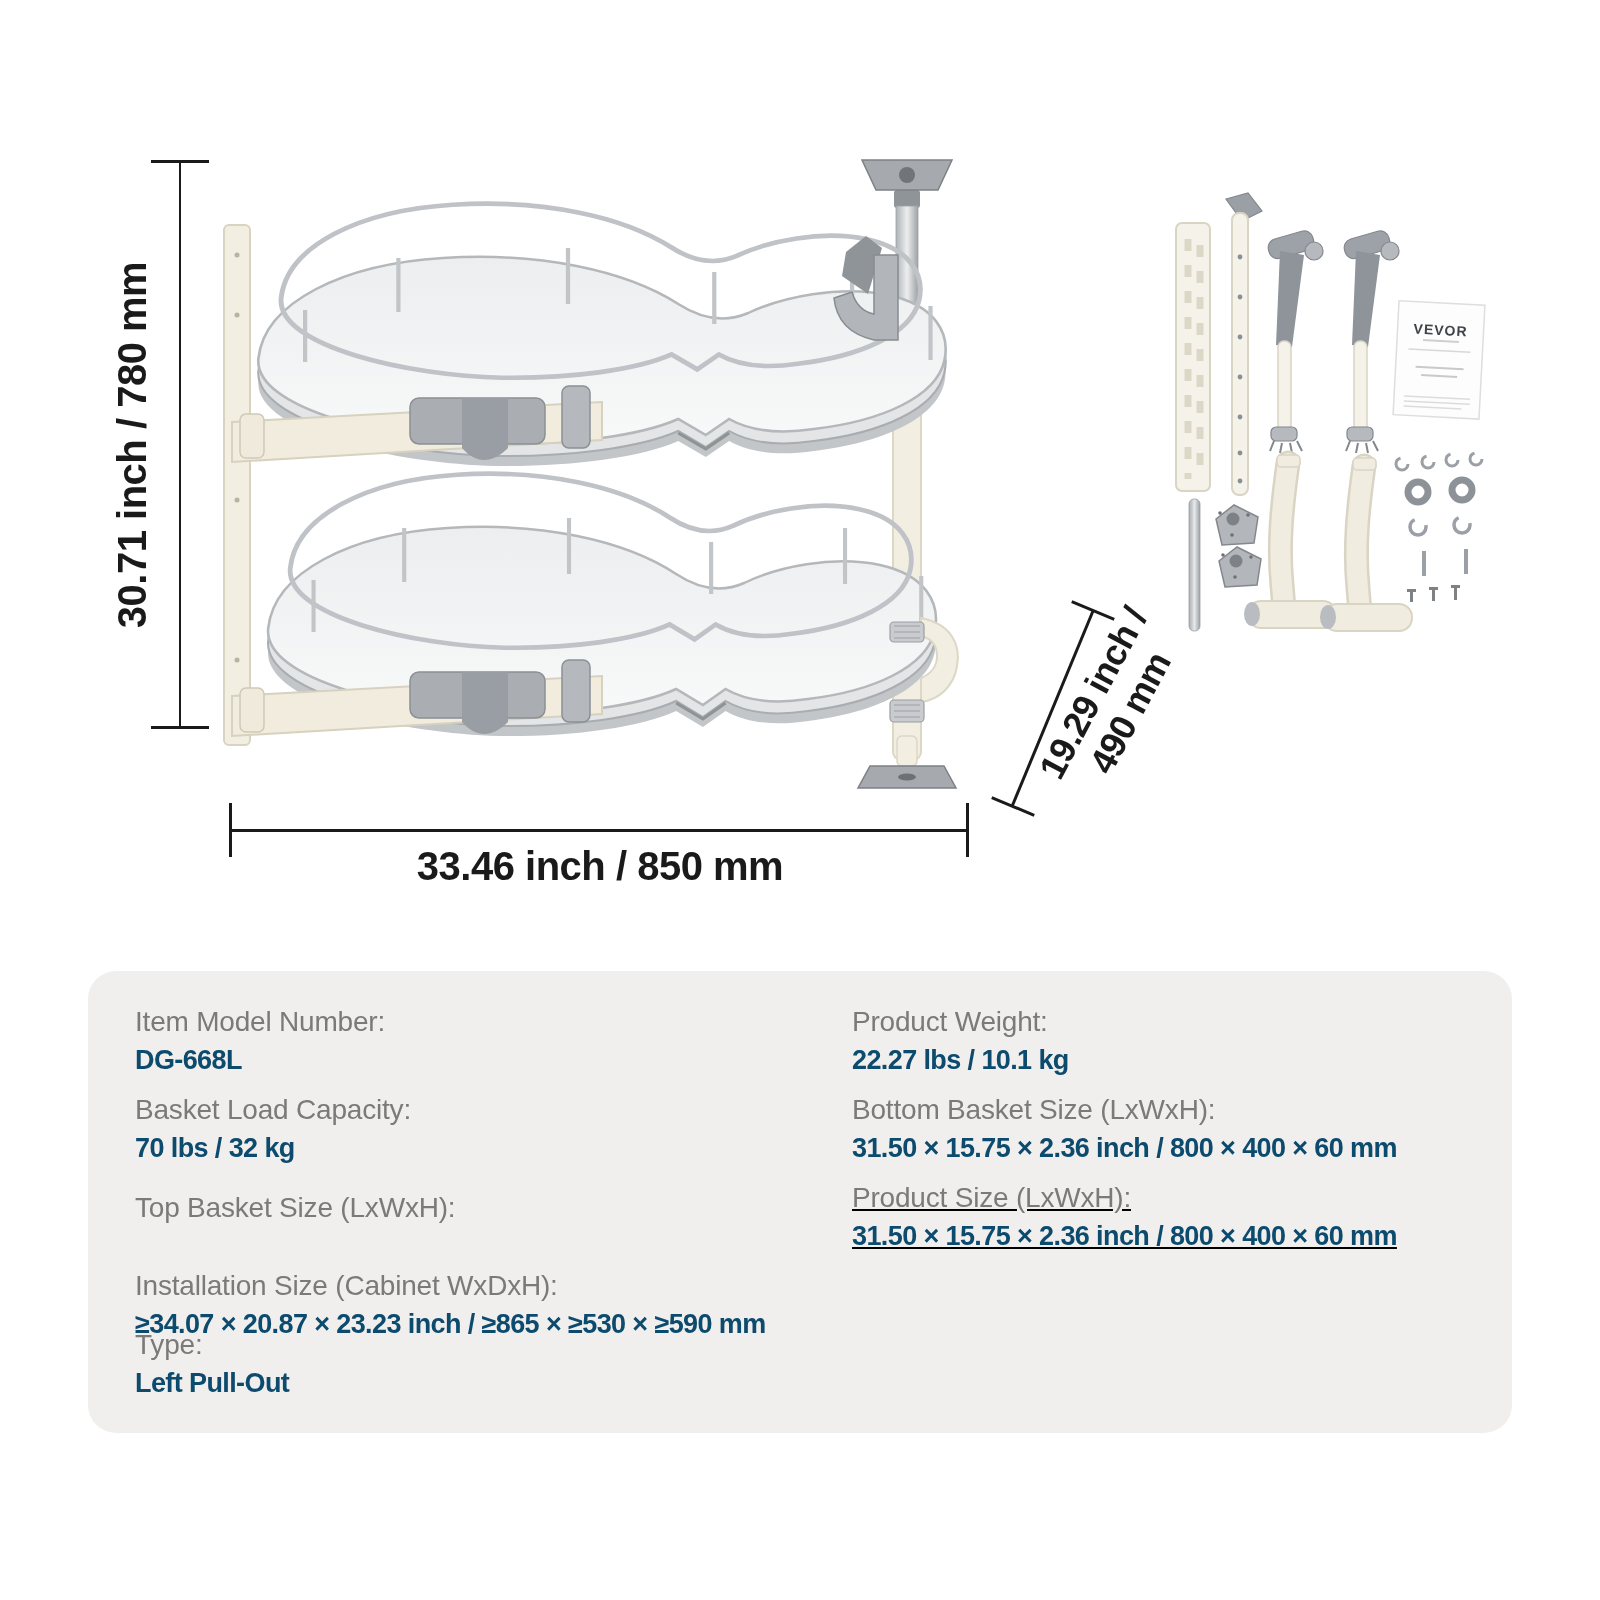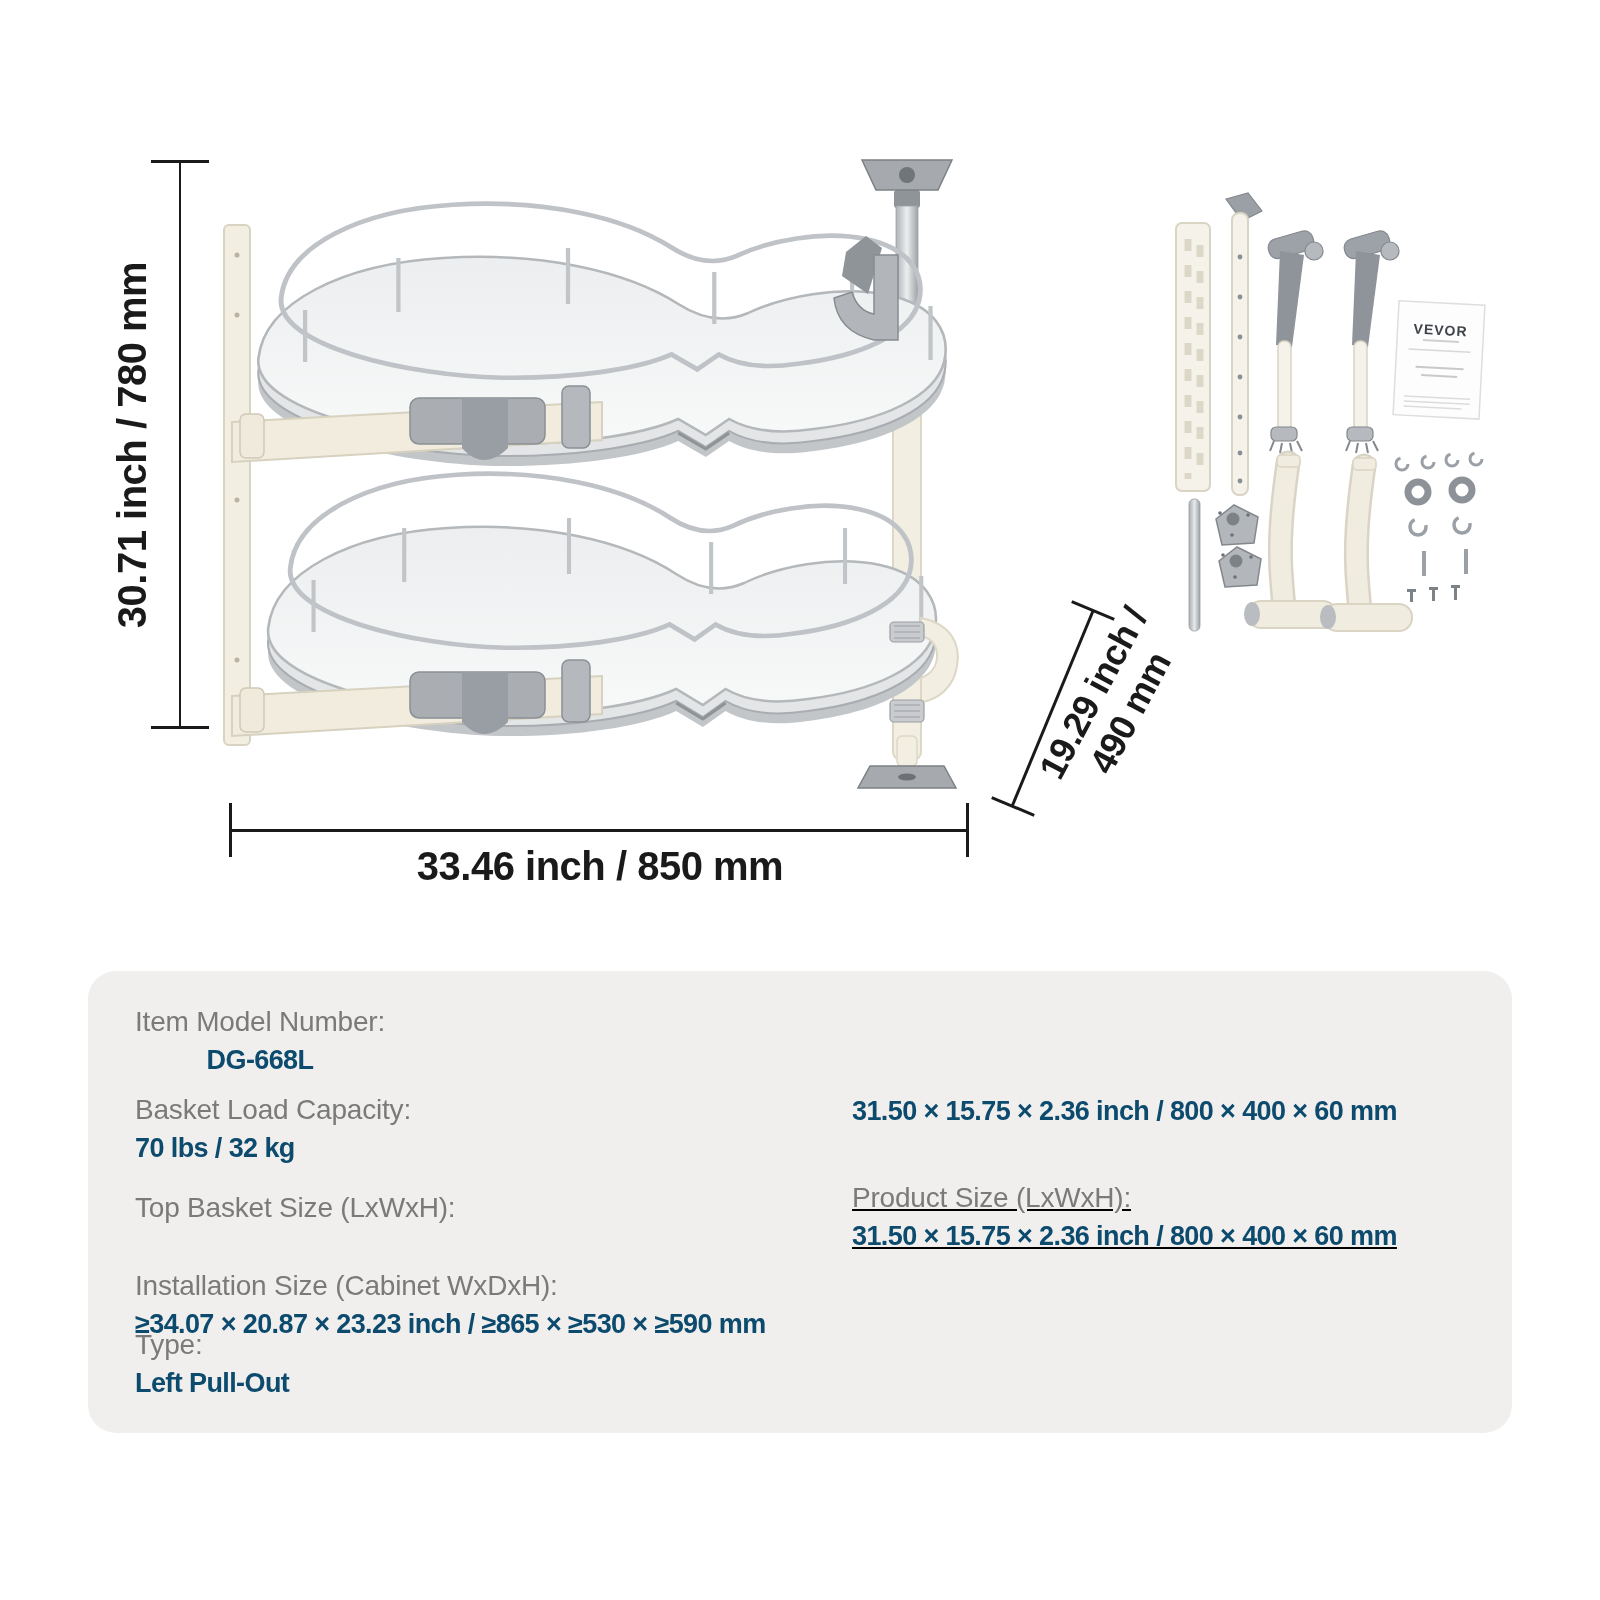--- a/index.html
+++ b/index.html
@@ -237,41 +237,46 @@
   <div class="dline" style="left:1012px;top:805px;width:213px;transform:rotate(-67.5deg);transform-origin:0 50%;"></div>
   <div class="dline" style="left:990px;top:805px;width:46px;transform:rotate(22.5deg);"></div>
   <div class="dline" style="left:1070px;top:609px;width:46px;transform:rotate(22.5deg);"></div>
   <div class="dim-label dim-label-d">
     <div>19.29 inch /</div>
     <div>490 mm</div>
   </div>
 
   <div class="spec-panel"></div>
 
-  <div class="spec-item" style="left:135px;top:1003px;text-align:center;">
+  <div class="spec-item" style="left:135px;top:1003px;">
     <div class="spec-label">Item Model Number:</div>
     <div class="spec-value">DG-668L</div>
   </div>
   <div class="spec-item" style="left:135px;top:1091px;">
     <div class="spec-label">Basket Load Capacity:</div>
     <div class="spec-value">70 lbs / 32 kg</div>
   </div>
   <div class="spec-item" style="left:135px;top:1179px;margin-top:10px;">
     <div class="spec-label">Top Basket Size (LxWxH):</div>
   </div>
   <div class="spec-item" style="left:135px;top:1267px;">
     <div class="spec-label">Installation Size (Cabinet WxDxH):</div>
     <div class="spec-value">≥34.07 × 20.87 × 23.23 inch / ≥865 × ≥530 × ≥590 mm</div>
   </div>
   <div class="spec-item" style="left:135px;top:1326px;">
     <div class="spec-label">Type:</div>
     <div class="spec-value">Left Pull-Out</div>
   </div>
 
+  <div class="spec-item" style="left:852px;top:1003px;">
+    <div class="spec-label">Product Weight:</div>
+    <div class="spec-value">22.27 lbs / 10.1 kg</div>
+  </div>
   <div class="spec-item" style="left:852px;top:1091px;">
+    <div class="spec-label">Bottom Basket Size (LxWxH):</div>
     <div class="spec-value">31.50 × 15.75 × 2.36 inch / 800 × 400 × 60 mm</div>
   </div>
   <div class="spec-item" style="left:852px;top:1179px;text-decoration:underline;">
     <div class="spec-label">Product Size (LxWxH):</div>
     <div class="spec-value">31.50 × 15.75 × 2.36 inch / 800 × 400 × 60 mm</div>
   </div>
 
 </div>
 
 </body></html>

